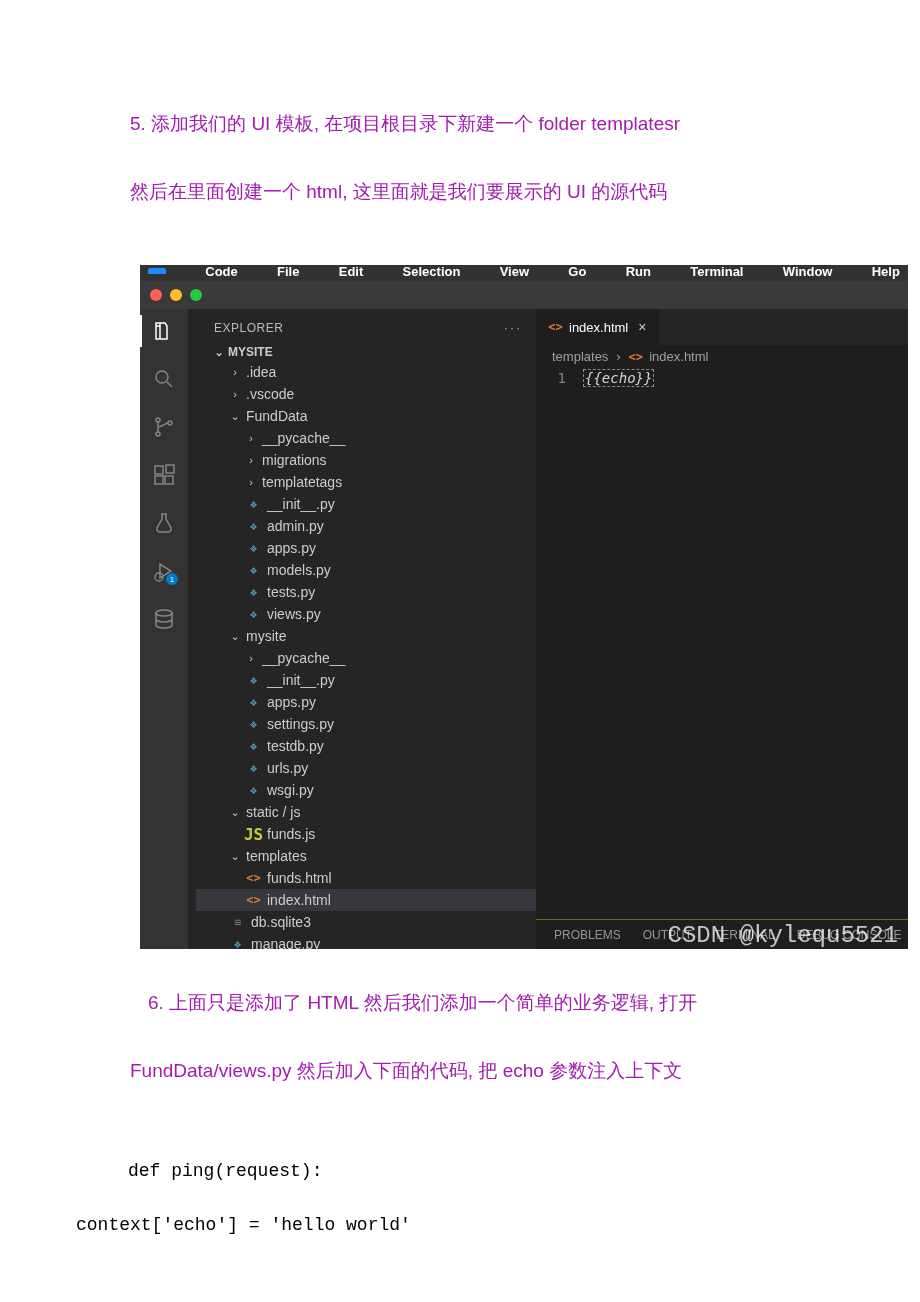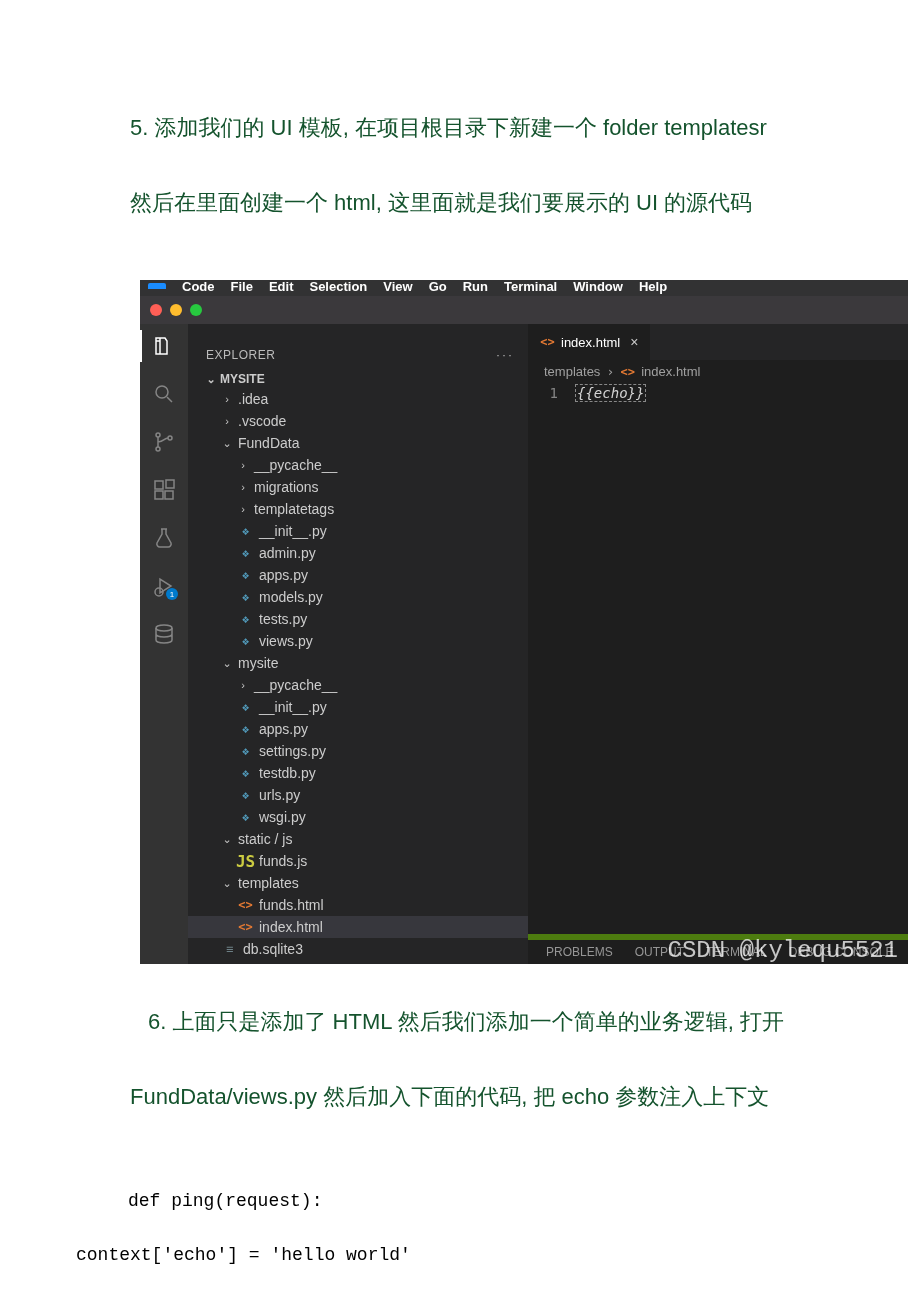--- a/index.html
+++ b/index.html
@@ -3,24 +3,24 @@
   <meta charset="utf-8">
   <style>
     * { box-sizing: border-box; margin: 0; padding: 0; }
     body {
       font-family: Arial, 'Microsoft YaHei', sans-serif;
       background: #fff;
       color: #000;
       width: 920px;
     }
     .doc-text {
-      font-size: 22px;
+      font-size: 19px;
       line-height: 2.5;
       padding: 0 20px;
-      color: #14532d;
+      color: #a21caf;
     }
     .doc-block-1 { margin: 100px 0 20px 110px; width: 680px; }
     .doc-block-2 { margin: 20px 0 50px 110px; width: 680px; }
     .doc-block-3 { margin: 30px 0 10px 128px; width: 680px; }
     .doc-code { margin: 0 0 0 128px; font-family: 'Courier New', monospace; font-size: 18px; line-height: 3; }
     .doc-code-indent { margin-left: 76px; }
     
     .editor-wrap {
       margin: 0 0 0 140px;
       width: 768px;
@@ -37,20 +37,21 @@
       display: flex;
       align-items: center;
       gap: 16px;
       padding: 0 8px 4px 8px;
       background: #323233;
       color: #fff;
       font-weight: 700;
       font-size: 13px;
       height: 16px;
       overflow: hidden;
+      justify-content: space-between;
     }
     .menubar span { white-space: nowrap; }
     .logo-dot { width: 18px; height: 6px; background: #1a8cff; border-radius: 2px 2px 0 0; flex-shrink:0;}
     .titlebar {
       height: 28px;
       background: #3b393c;
       display: flex;
       align-items: center;
       padding-left: 10px;
       gap: 8px;
@@ -95,21 +96,22 @@
       font-size: 8px;
       display: flex;
       align-items: center;
       justify-content: center;
     }
     
     .sidebar {
       width: 340px;
       background: #252526;
       flex-shrink: 0;
-      padding-top: 20px;
+      padding-top: 8px;
+      margin-left: 8px;
     }
     .explorer-hdr {
       display: flex;
       justify-content: space-between;
       padding: 4px 14px 8px 18px;
       color: #bbbbbb;
       font-size: 12px;
       letter-spacing: 0.5px;
     }
     .dots3 { color: #bbb; letter-spacing: 2px; }
@@ -163,21 +165,21 @@
     }
     .code-area { flex: 1; display: flex; font-family: Consolas, monospace; font-size: 14px; }
     .gutter { width: 48px; text-align: right; padding-right: 18px; color: #858585; }
     .gutter-line { height: 20px; line-height: 20px; }
     .code-content { flex: 1; color: #d4d4d4; }
     .code-line { height: 20px; line-height: 20px; }
     .highlight-box { outline: 1px dashed #888; padding: 0 1px; font-style: italic;}
     
     .panel {
       height: 30px;
-      border-top: 6px solid #4d7c0f;
+      border-top: 1px solid #4d7c0f;
       background: #1e1e1e;
       display: flex;
       align-items: center;
       gap: 22px;
       padding-left: 18px;
       color: #969696;
       font-size: 12px;
       position: relative;
     }
     .watermark {

